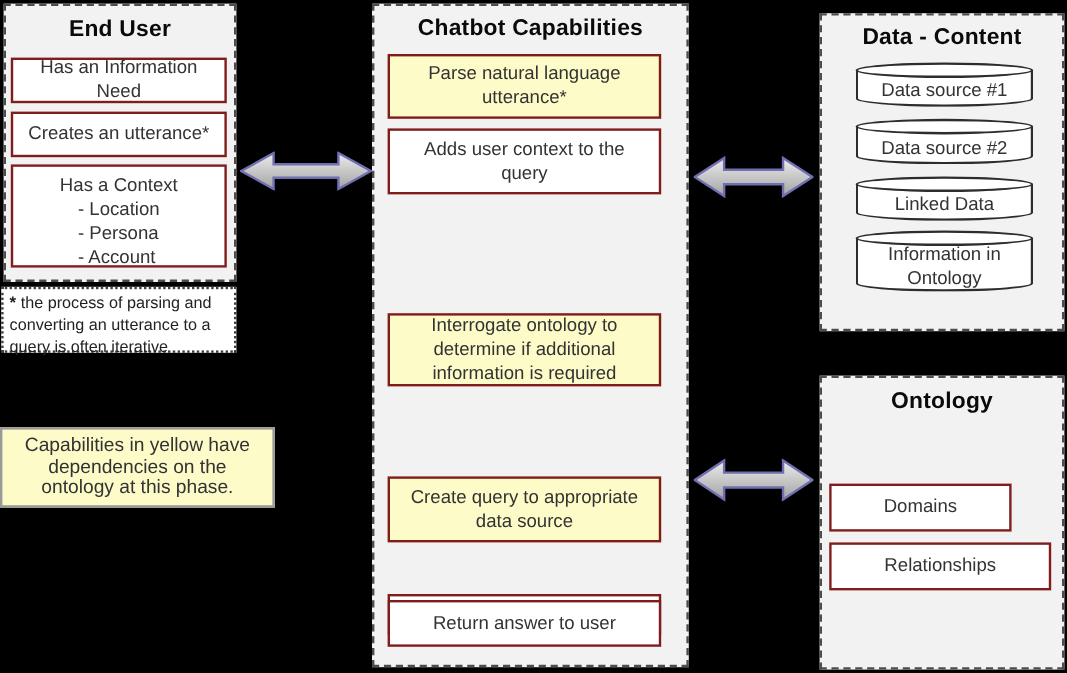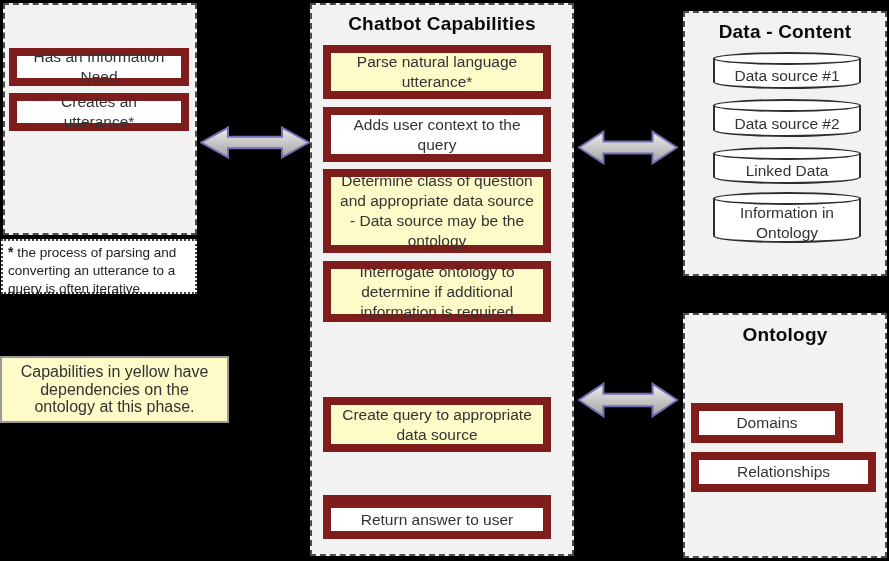--- a/index.html
+++ b/index.html
@@ -4,21 +4,21 @@
 <style>
   * { margin:0; padding:0; box-sizing:border-box; }
   html,body { background:#000; }
   #canvas {
     position:relative; width:889px; height:561px; background:#000;
     font-family:"Liberation Sans", sans-serif; color:#2b2b2b; overflow:hidden;
   }
   .panel { position:absolute; background:#f2f2f2; border:2px dashed #4d4d4d; }
   .panel-title { text-align:center; font-weight:bold; font-size:19px; color:#0a0a0a; letter-spacing:0.2px; }
   .box {
-    position:absolute; background:#fff; border:8px solid #7f1d1d;
+    position:absolute; background:#fff; border:2px solid #7f1d1d;
     display:flex; align-items:center; justify-content:center;
     text-align:center; font-size:15.5px; line-height:20px; color:#333;
     padding:2px 8px;
   }
   .yellow { background:#fdfbc8; }
   .context-box { flex-direction:column; justify-content:flex-start; padding-top:6px; }
   .context-list { display:inline-block; text-align:left; }
   .footnote {
     position:absolute; left:1px; top:239px; width:196px; height:55px;
     background:#fff; border:2px dotted #3f3f3f;
@@ -46,37 +46,45 @@
     display:flex; align-items:center; justify-content:center; text-align:center;
     font-size:15.5px; line-height:20px; color:#333; padding-top:7px; z-index:1;
   }
 </style>
 </head>
 <body>
 
 <div id="canvas">
 
   <div class="panel" style="left:3px; top:3px; width:194px; height:232px;">
+    <div class="panel-title" style="margin-top:9px;">End User</div>
     <div class="box" style="left:4px; top:43px; width:180px; height:38px;">Has an Information Need</div>
     <div class="box" style="left:4px; top:88px; width:180px; height:38px;">Creates an utterance*</div>
+    <div class="box context-box" style="left:4px; top:132px; width:180px; height:86px;">
+      <div>Has a Context</div>
+      <div class="context-list">
+        <div>- Location</div>
+        <div>- Persona</div>
+        <div>- Account</div>
+      </div>
+    </div>
   </div>
 
   <div class="footnote">
     <span class="star">*</span><span> the process of parsing and converting an utterance to a query is often iterative</span>
   </div>
 
   <div class="legend">
     <span>Capabilities in yellow have dependencies on the ontology at this phase.</span>
   </div>
 
   <div class="panel" style="left:310px; top:3px; width:264px; height:553px;">
     <div class="panel-title" style="margin-top:8px;">Chatbot Capabilities</div>
     <div class="box yellow" style="left:11px; top:40px;  width:228px; height:54px;">Parse natural language utterance*</div>
     <div class="box" style="left:11px; top:102px; width:228px; height:55px;">Adds user context to the query</div>
-    <div class="box yellow" style="left:11px; top:164px; width:228px; height:84px;">Determine class of question and appropriate data source - Data source may be the ontology</div>
     <div class="box yellow" style="left:11px; top:256px; width:228px; height:61px;">Interrogate ontology to determine if additional information is required</div>
     <div class="box yellow" style="left:11px; top:392px; width:228px; height:55px;">Create query to appropriate data source</div>
     <div class="box" style="left:11px; top:454px; width:228px; height:34px;margin-top:36px;">Score query results</div>
     <div class="box" style="left:11px; top:495px; width:228px; height:39px;">Return answer to user</div>
   </div>
 
   <div class="panel" style="left:683px; top:11px; width:204px; height:265px;">
     <div class="panel-title" style="margin-top:8px;">Data - Content</div>
     <div class="cyl" style="left:28px; top:39px; width:148px; height:37px;">
       <div class="cyl-ellipse"></div>

